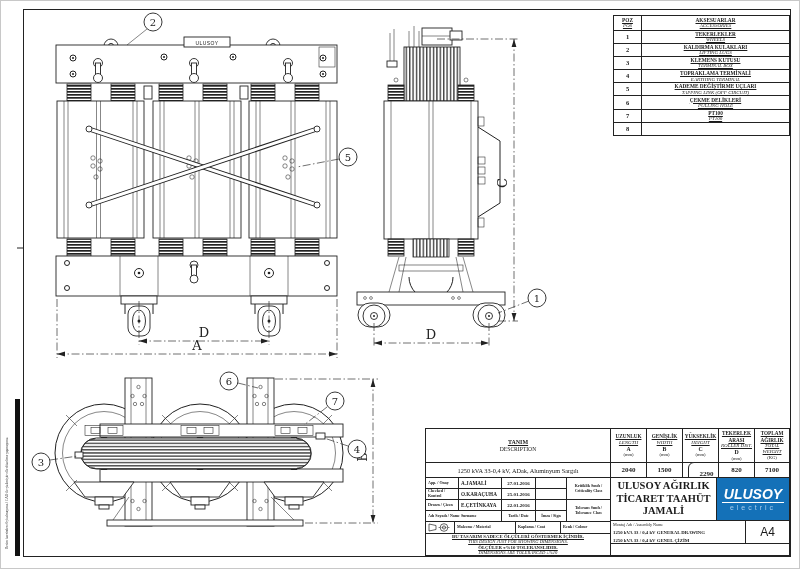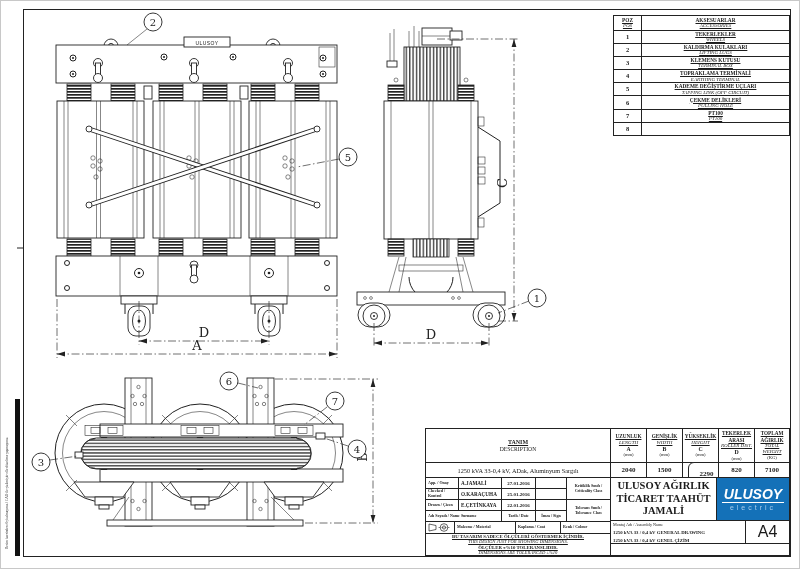--- a/index.html
+++ b/index.html
@@ -33,21 +33,21 @@
   
   .note-tr{font-size:4.8px;font-weight:bold;text-decoration:underline;line-height:5.6px;}
   .note-en{font-size:4.6px;font-style:italic;text-decoration:underline;line-height:5.4px;}
   
   .co-name{font-size:10.5px;font-weight:bold;line-height:12.5px;}
   #logo-box{background:#1471b8;display:flex;flex-direction:column;justify-content:center;align-items:center;}
   #logo-main{color:#fff;font-family:"Liberation Sans",sans-serif;font-style:italic;font-weight:bold;font-size:14px;line-height:14px;border-bottom:1.5px solid #fff;padding:0 2px 1px 2px;}
   #logo-sub{color:#a8cdec;font-family:"Liberation Sans",sans-serif;font-size:7px;letter-spacing:3px;margin-top:1px;}
   .as-label{font-size:4.2px;line-height:6.5px;}
   .as-line{font-size:4.8px;font-weight:bold;line-height:8px;}
-  #sheet-size{font-family:"Liberation Sans",sans-serif;font-size:16px;}
+  #sheet-size{font-family:"Liberation Sans",sans-serif;font-size:12px;}
   
   #edge-bar{position:absolute;left:14px;top:398px;width:5px;height:157px;background:#111;}
   #side-note{position:absolute;left:4px;top:548px;transform-origin:0 0;transform:rotate(-90deg);
              font-size:3.5px;color:#333;white-space:nowrap;width:200px;}
   
   #drawing{position:absolute;left:0;top:0;}
   .o{fill:none;stroke:#222;stroke-width:1;}
   .t{fill:none;stroke:#222;stroke-width:0.55;}
   .w{fill:#fff;stroke:#222;stroke-width:0.9;}
   .dk{fill:#222;stroke:none;}

